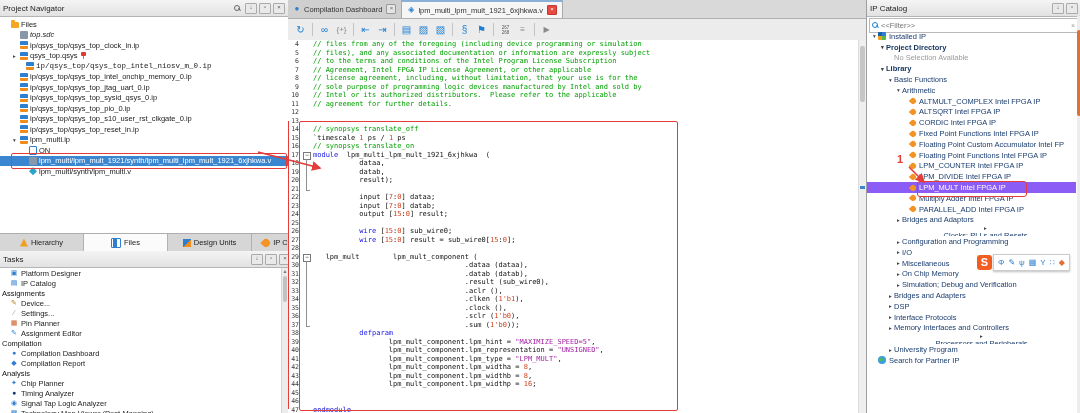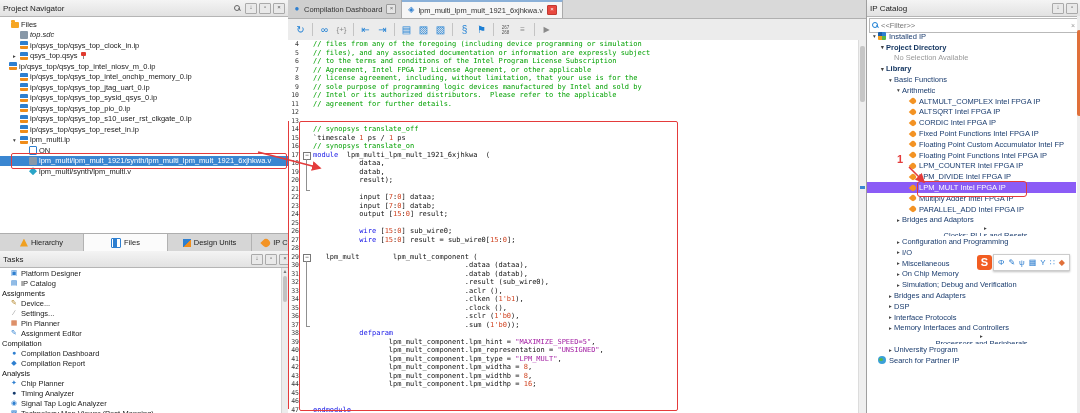--- a/index.html
+++ b/index.html
@@ -149,21 +149,21 @@
           <span class="arr"></span>
           <span class="fi fi-ip"></span>
           <span>ip/qsys_top/qsys_top_clock_in.ip</span>
         </div>
         <div class="trow" style="padding-left: 11px;">
           <span class="arr">▸</span>
           <span class="fi fi-ip"></span>
           <span>qsys_top.qsys</span>
           <span class="fi-pin"></span>
         </div>
-        <div class="trow" style="padding-left: 0;">
+        <div class="trow" style="padding-left: 17px; font-family: Liberation Mono, monospace;">
           <span class="arr"></span>
           <span class="fi fi-ip"></span>
           <span>ip/qsys_top/qsys_top_intel_niosv_m_0.ip</span>
         </div>
         <div class="trow" style="padding-left: 11px;">
           <span class="arr"></span>
           <span class="fi fi-ip"></span>
           <span>ip/qsys_top/qsys_top_intel_onchip_memory_0.ip</span>
         </div>
         <div class="trow" style="padding-left: 11px;">

